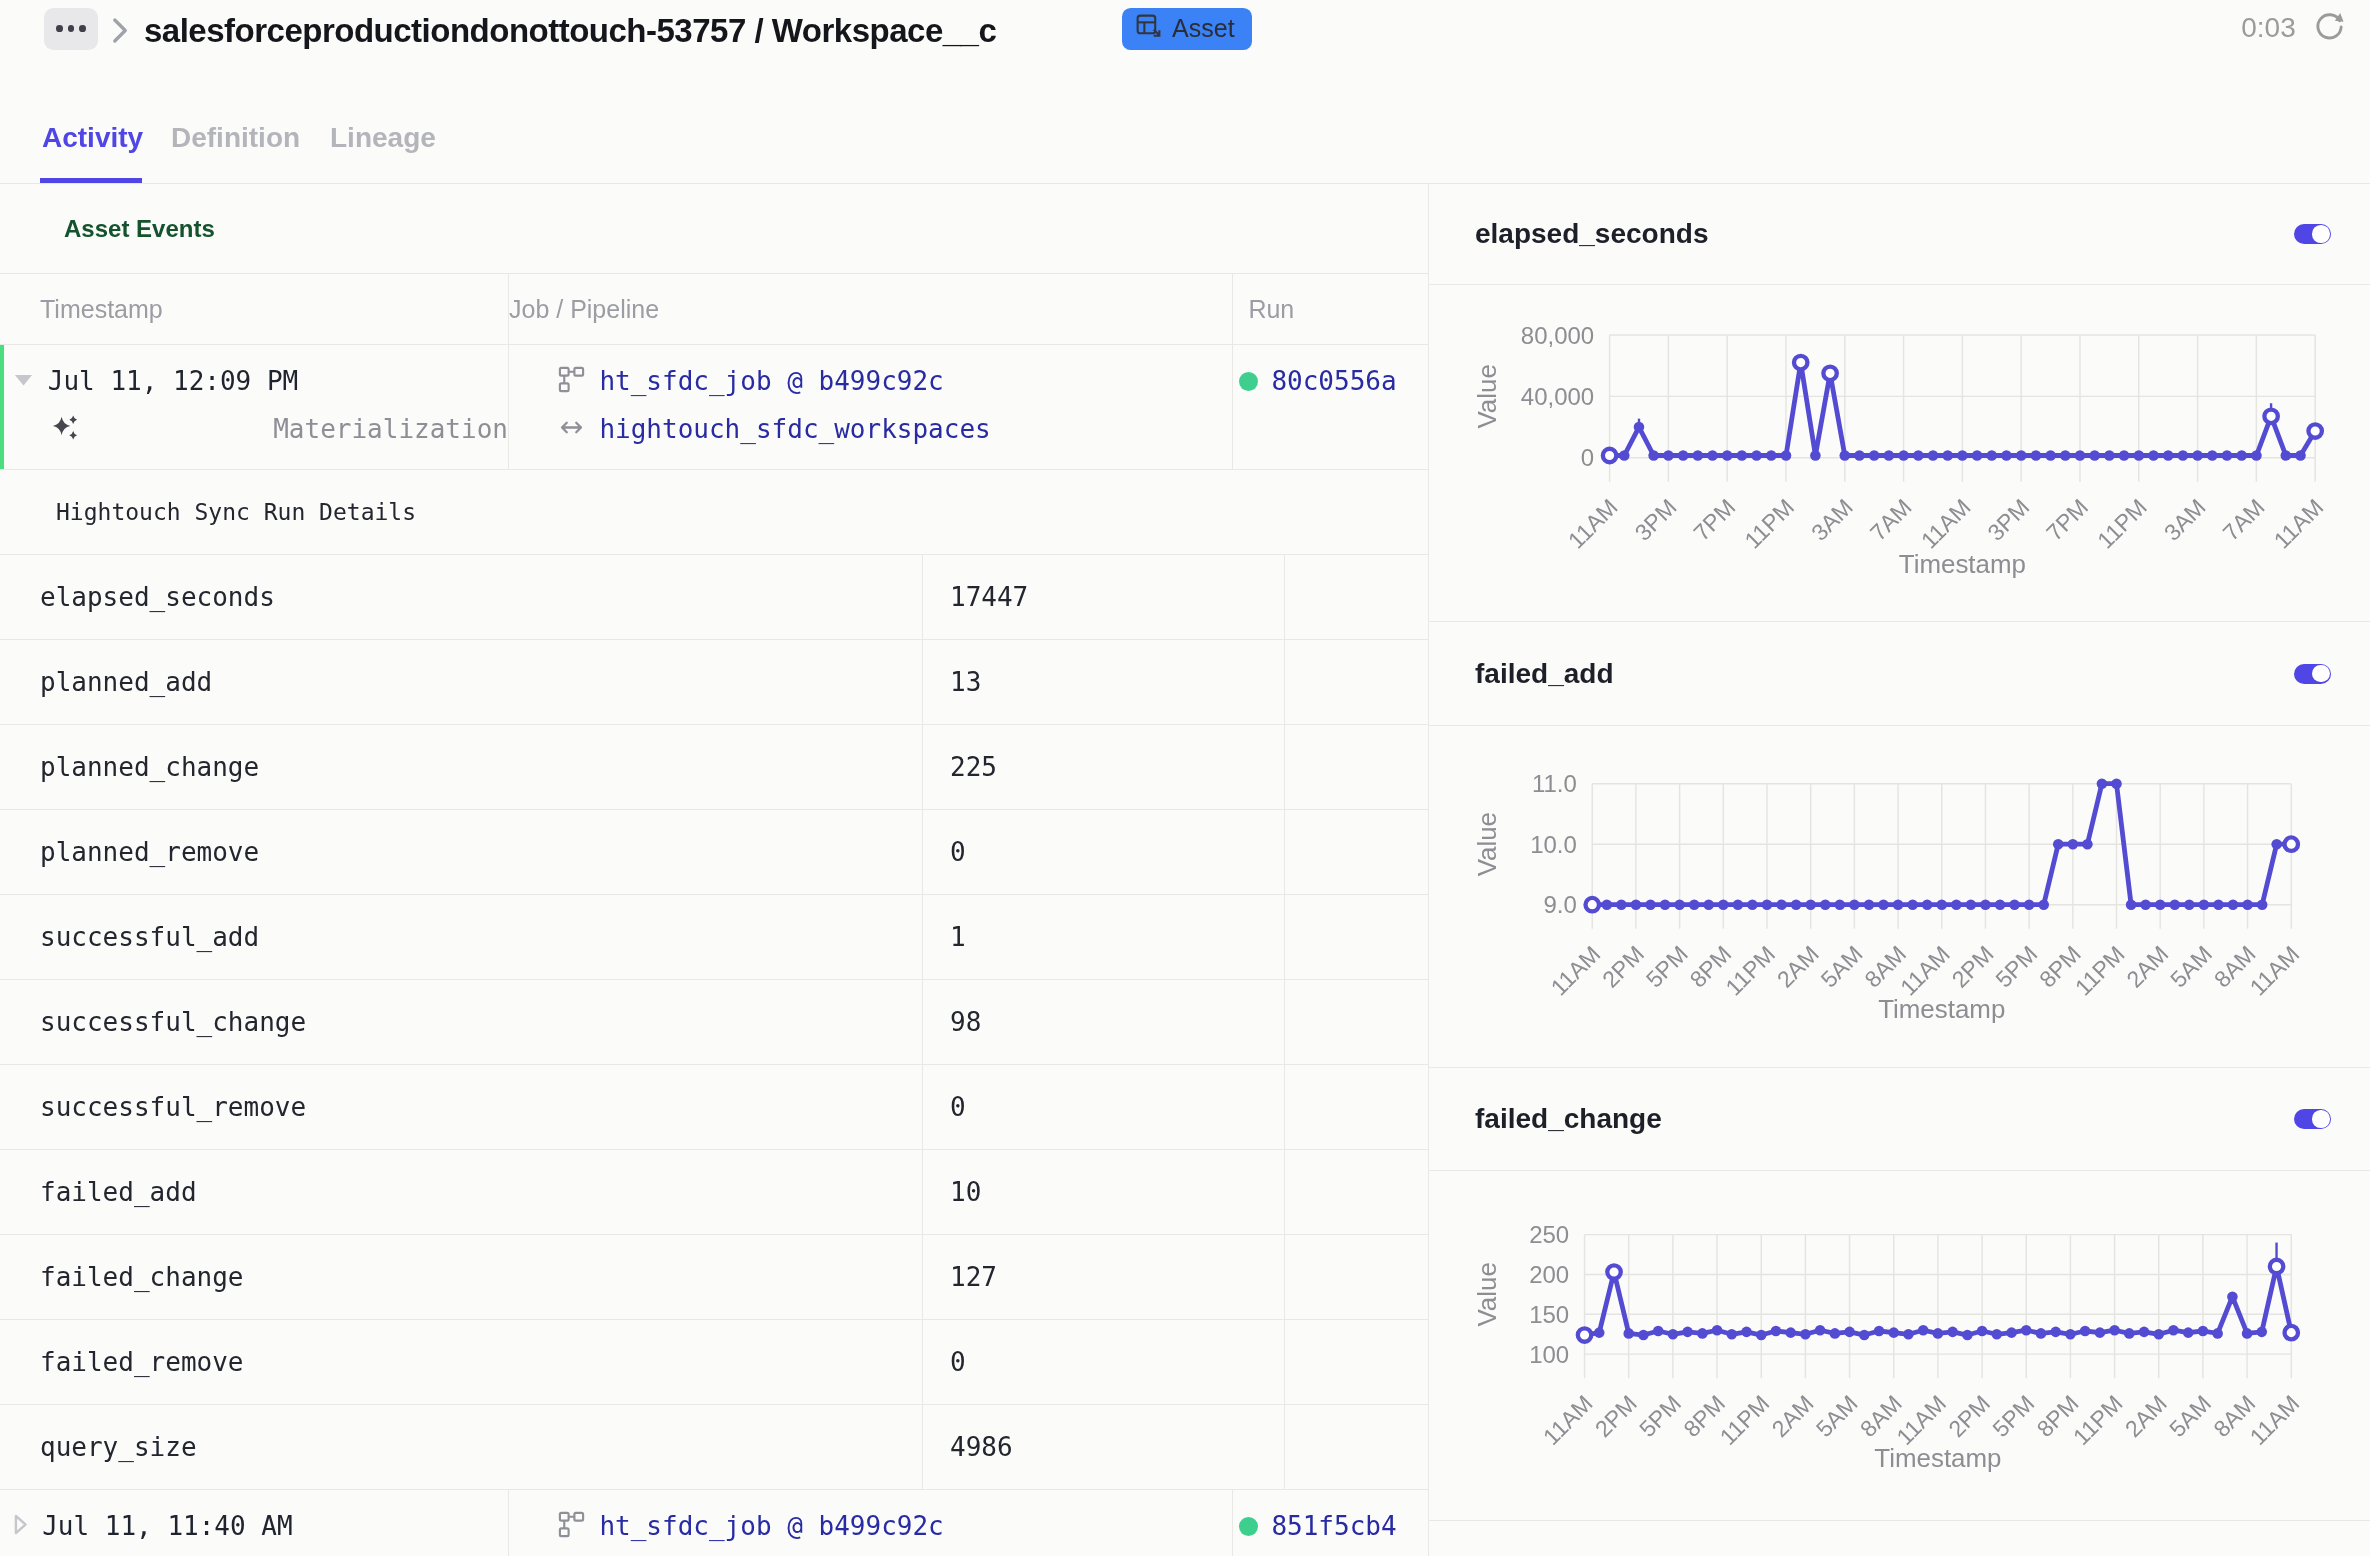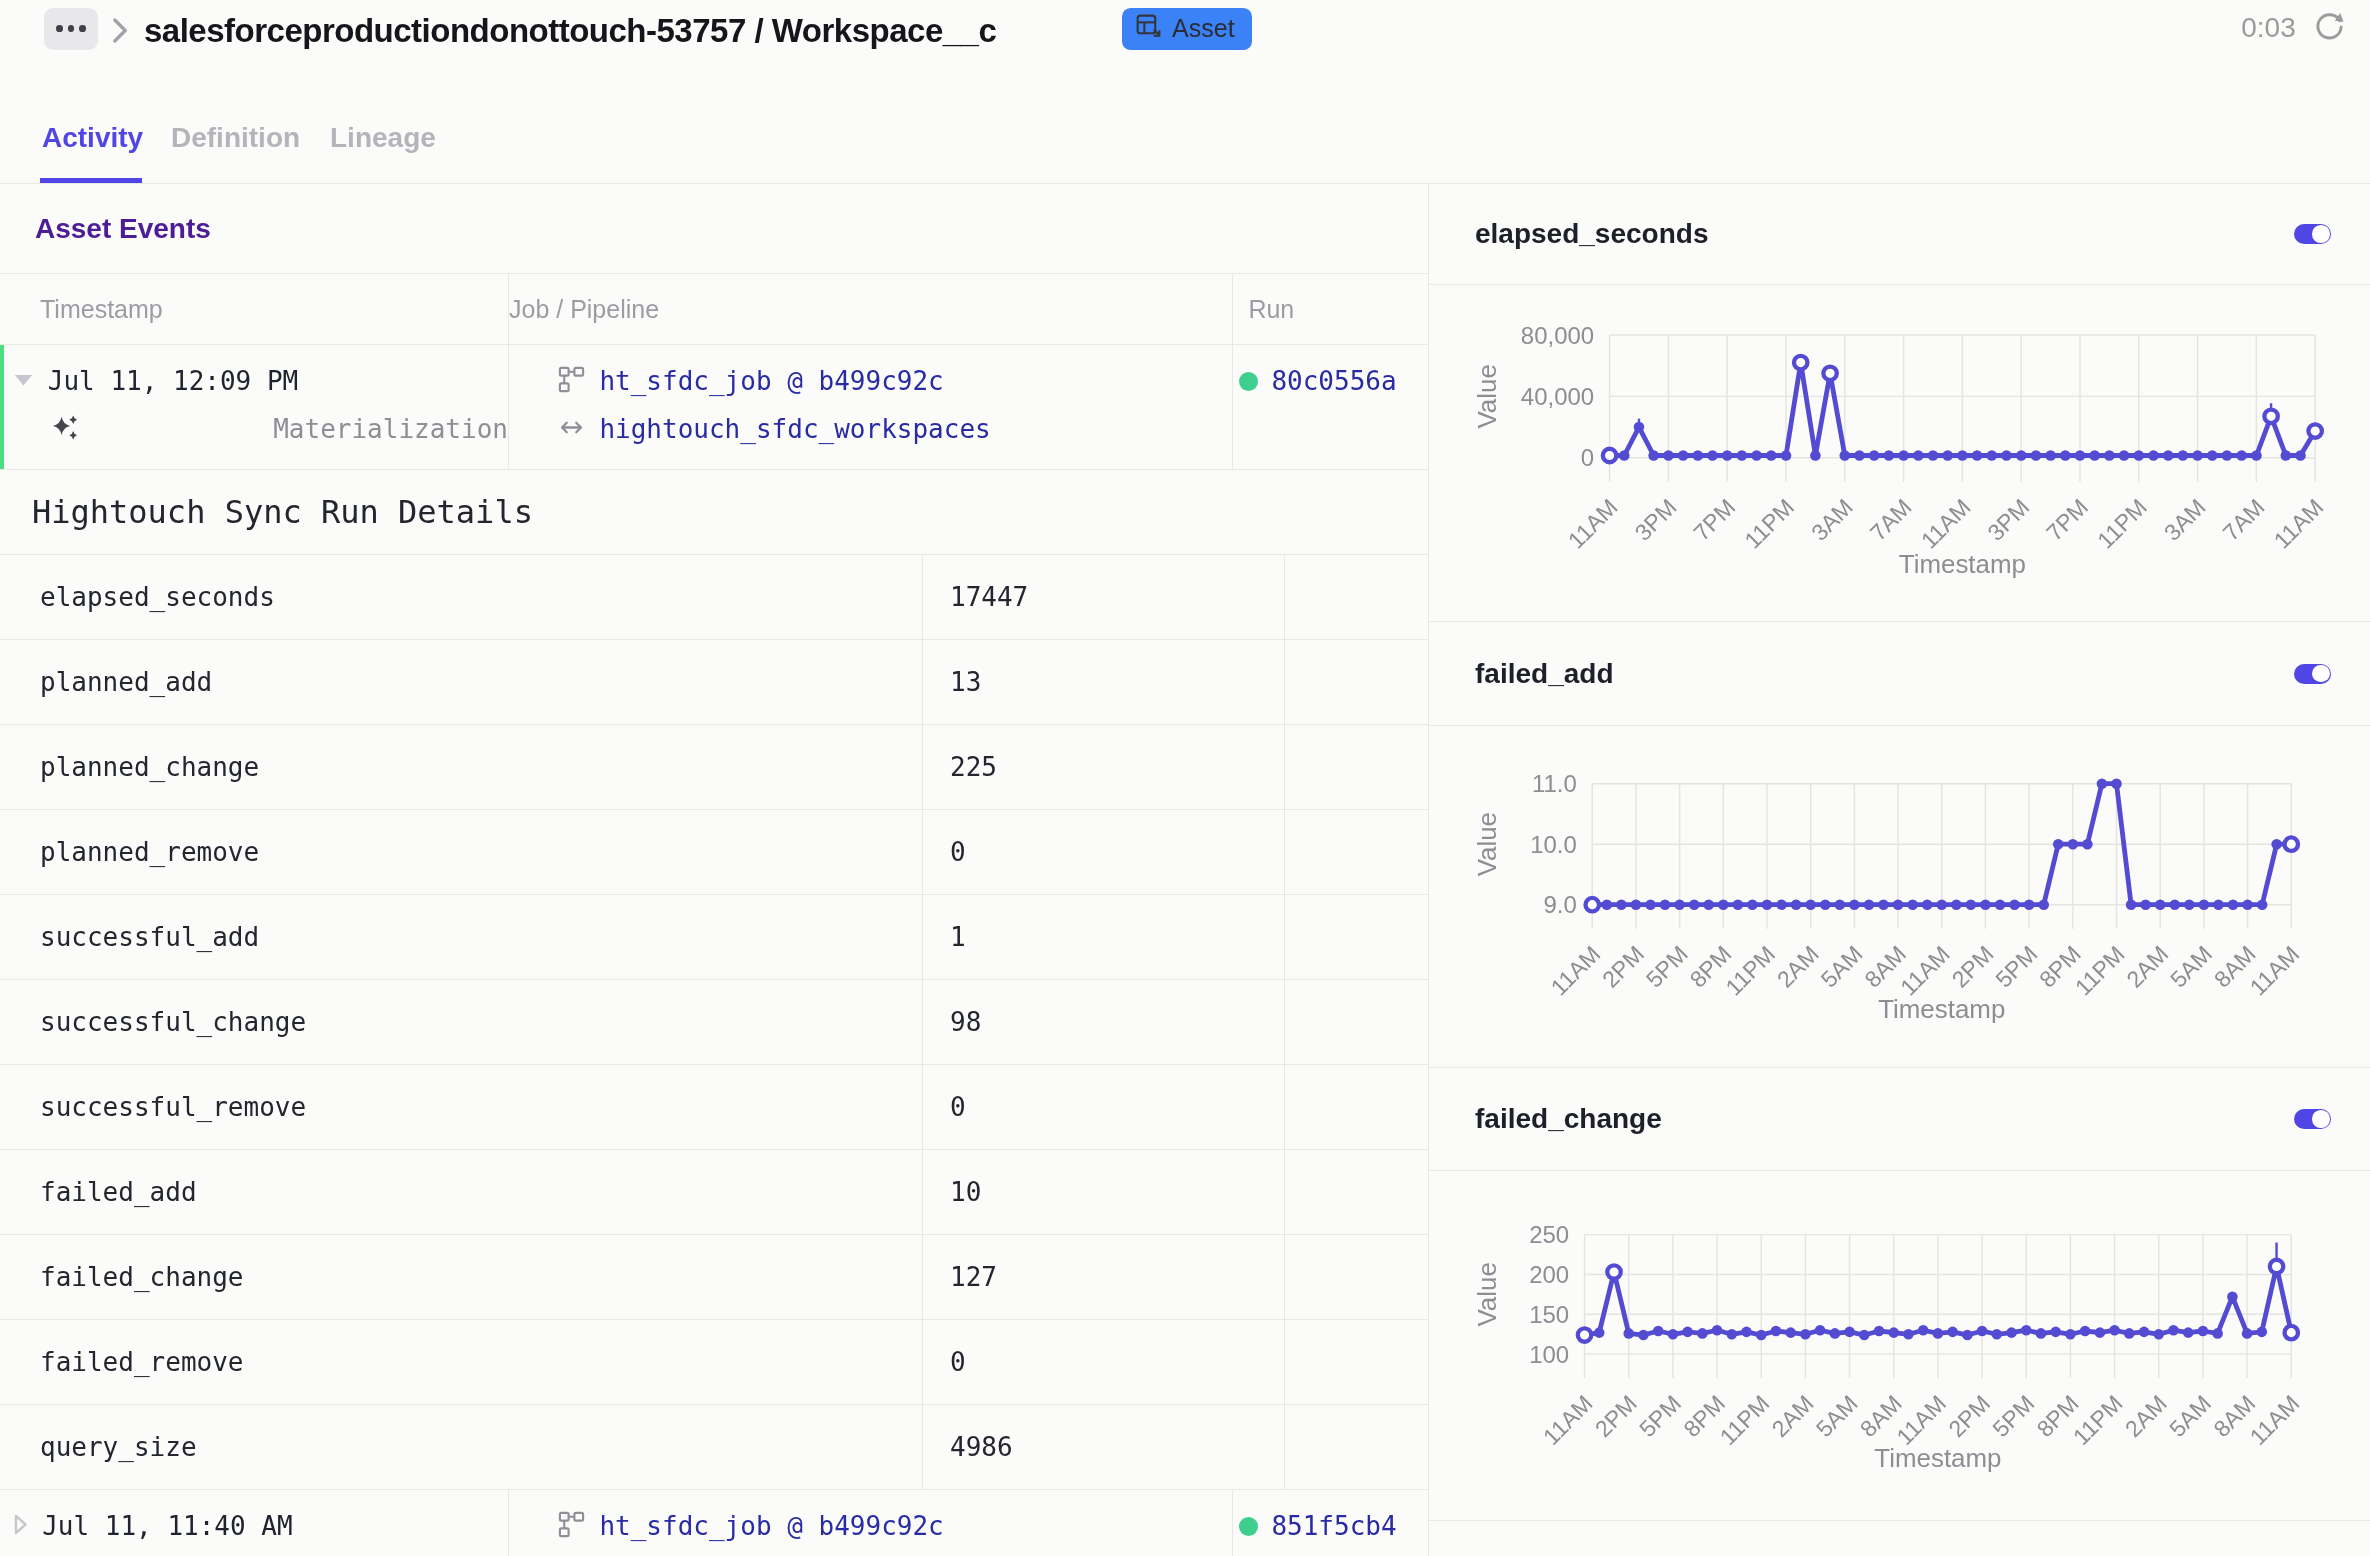--- a/index.html
+++ b/index.html
@@ -24,22 +24,22 @@
   
   .tabs{position:absolute;left:0;top:96px;right:0;height:88px;border-bottom:1px solid #e9e8e5;box-sizing:border-box;}
   .tab{position:absolute;bottom:29px;font-size:28px;font-weight:600;cursor:pointer;white-space:nowrap;}
   .tab.active{color:#4f46e5;}
   .tab.idle{color:#b4b4bb;}
   .tab-underline{position:absolute;left:40px;bottom:0;width:102px;height:4.8px;background:#4f46e5;}
 
   
   .left{position:absolute;left:0;top:184px;width:1429px;bottom:0;overflow:hidden;
         border-right:1px solid #e9e8e5;box-sizing:border-box;}
-  .section-head{height:89px;display:flex;align-items:center;padding-left:35px;
-                font-size:28px;font-weight:700;color:#4c1d95;}
+  .section-head{height:89px;display:flex;align-items:center;padding-left:64px;
+                font-size:24px;font-weight:700;color:#14532d;}
   .thead{height:72px;border-top:1px solid #e9e8e5;border-bottom:1px solid #e9e8e5;
          display:grid;grid-template-columns:508px 724px 1fr;box-sizing:border-box;}
   .th{display:flex;align-items:center;color:#9c9ca4;font-size:25px;}
   .th.c1{padding-left:40px;}
   .th.c2{border-left:1px solid #e9e8e5;}
   .th.c3{padding-left:15.4px;border-left:1px solid #e9e8e5;}
 
   .erow{height:125px;display:grid;grid-template-columns:508px 724px 1fr;position:relative;
         border-bottom:1px solid #e9e8e5;box-sizing:border-box;cursor:pointer;}
   .erow.clipped{height:169px;border-bottom:none;}
@@ -49,22 +49,22 @@
   .ecell.c2{padding-left:48px;border-left:1px solid #e9e8e5;}
   .ecell.c3{border-left:1px solid #e9e8e5;padding-left:6px;}
   .eline{display:flex;align-items:center;height:46px;gap:13.4px;}
   .eline.second{margin-left:37px;gap:11.5px;margin-top:1.9px;justify-content:space-between;}
   .ts{font-size:26px;color:#20242e;}
   .etype{font-size:26px;color:#8e8e96;}
   .joblink{font-size:26px;color:#282ba3;cursor:pointer;}
   .run-dot{width:19px;height:19px;border-radius:50%;background:#3ecf8e;flex:none;}
   .runid{font-size:26px;color:#282ba3;cursor:pointer;}
 
-  .dtitle{height:85px;display:flex;align-items:center;padding-left:32px;border-bottom:1px solid #e9e8e5;
-          font-size:32px;color:#23262f;box-sizing:border-box;}
+  .dtitle{height:85px;display:flex;align-items:center;padding-left:56px;border-bottom:1px solid #e9e8e5;
+          font-size:23px;color:#23262f;box-sizing:border-box;}
   .drow{height:85px;display:grid;grid-template-columns:922px 362px 1fr;border-bottom:1px solid #e9e8e5;box-sizing:border-box;}
   .dlabel{display:flex;align-items:center;padding-left:40px;font-size:26px;color:#23262f;}
   .dval{display:flex;align-items:center;padding-left:27px;border-left:1px solid #e9e8e5;font-size:26px;color:#23262f;}
   .dempty{border-left:1px solid #e9e8e5;}
 
   
   .right{position:absolute;left:1429px;top:184px;right:0;bottom:0;overflow:hidden;}
   .card{border-bottom:1px solid #e9e8e5;}
   .chead{display:flex;align-items:center;justify-content:space-between;padding:0 40px 0 46px;
          border-bottom:1px solid #e9e8e5;box-sizing:border-box;}

